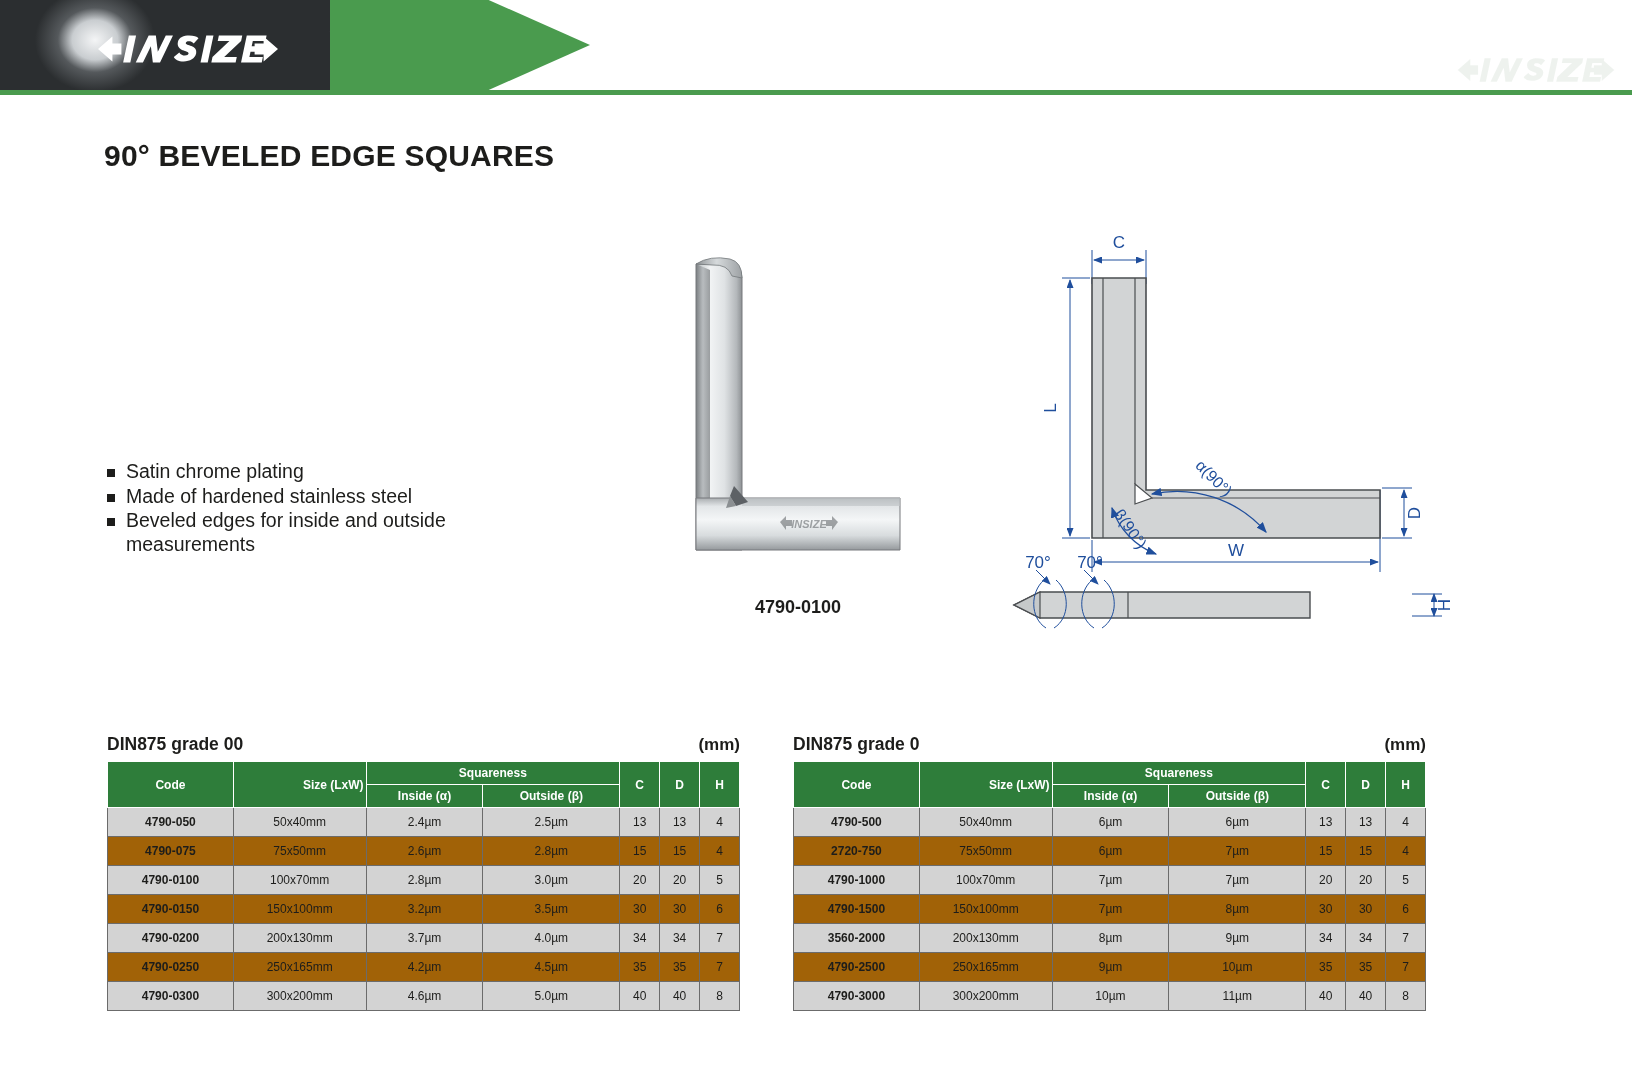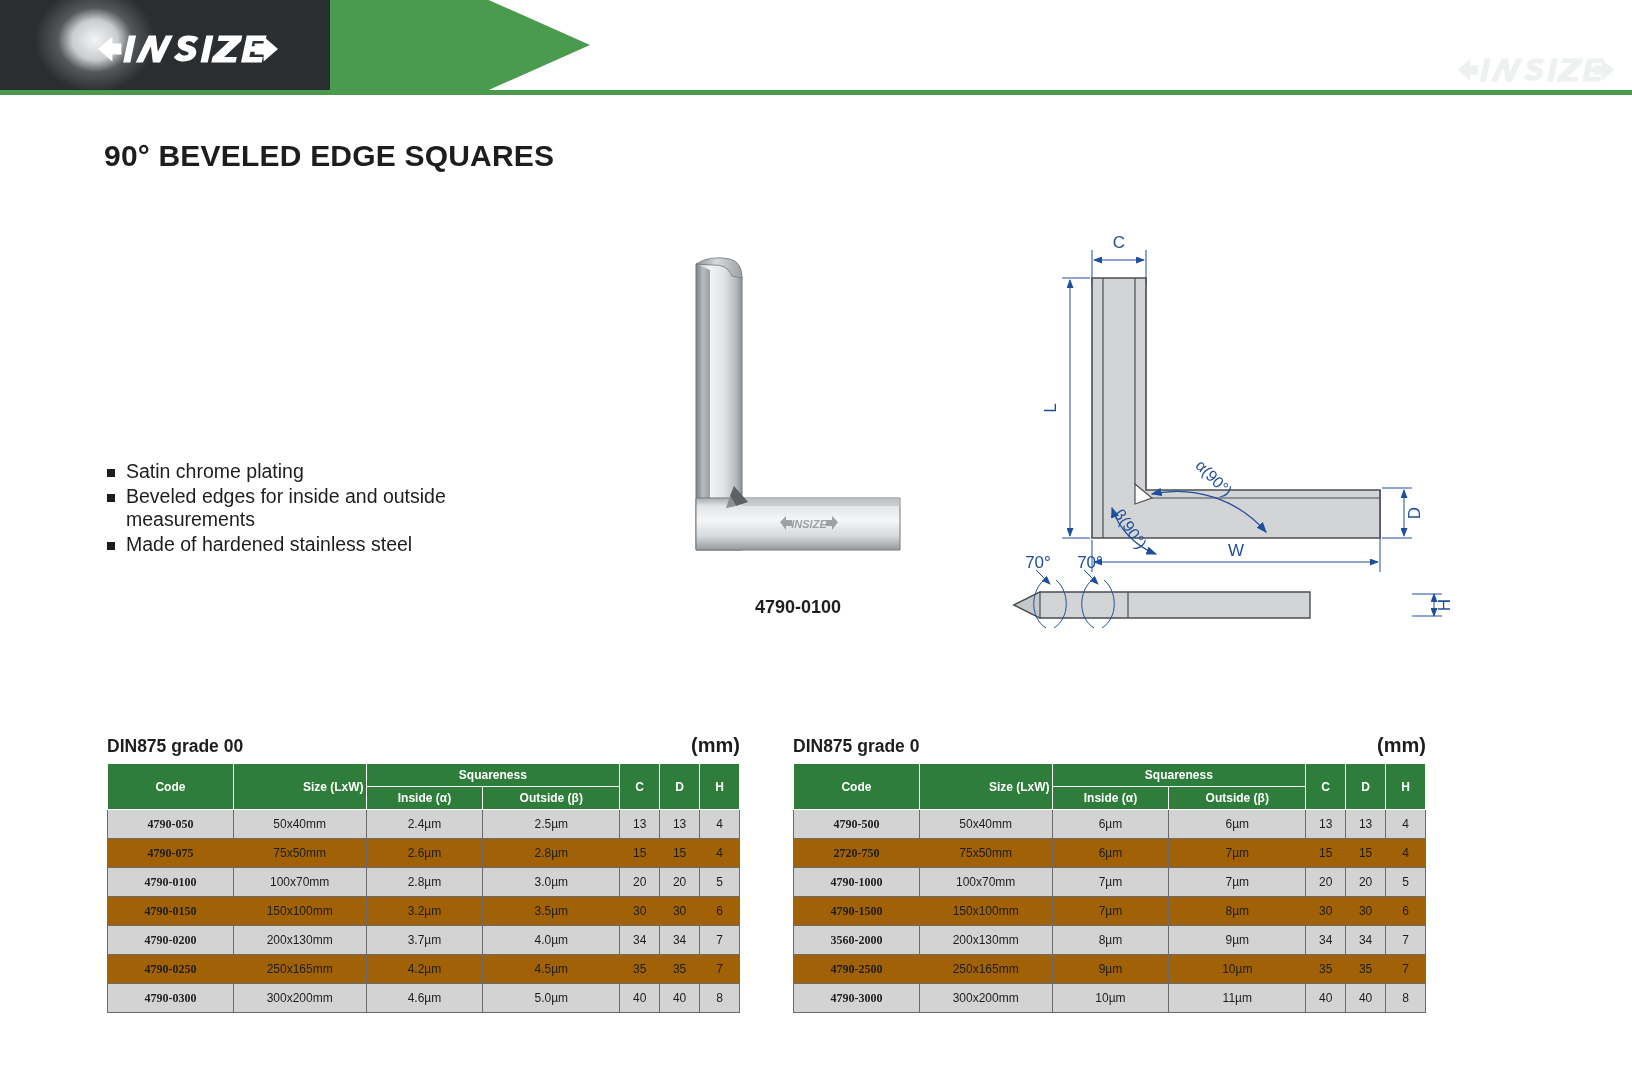--- a/index.html
+++ b/index.html
@@ -98,41 +98,41 @@
 
   
   .table-block { position: absolute; top: 686px; margin-top: 48px; }
   .table-left { left: 107px; width: 633px; }
   .table-right { left: 793px; width: 633px; }
   .table-caption-row {
     display: flex; justify-content: space-between; align-items: flex-end;
     margin-bottom: 6px;
   }
   .table-title { font-size: 17.5px; font-weight: bold; color: #1d1d1b; }
-  .table-unit  { font-size: 20px; font-weight: bold; color: #1d1d1b; }
+  .table-unit  { font-size: 17px; font-weight: bold; color: #1d1d1b; }
   table.spec {
     border-collapse: collapse; width: 100%;
     font-size: 12px; color: #1d1d1b;
   }
   table.spec th, table.spec td {
     border: 1px solid #6b6b6b; text-align: center; white-space: nowrap;
   }
   table.spec thead th {
     background: #2e7d3a; color: #ffffff; font-weight: bold;
     border-color: #ffffff; padding: 4px 2px;
   }
   table.spec thead th.hcode  { width: 126px; }
   table.spec thead th.hsize  { width: 133px; text-align: right; }
   table.spec thead th.hin    { width: 117px; }
   table.spec thead th.hout   { width: 137px; }
   table.spec thead th.hcdh   { width: 40px; }
   table.spec tbody td { padding: 4px 2px; height: 29px; }
   table.spec tbody tr.odd  td { background: #d3d3d3; }
   table.spec tbody tr.even td { background: #a16207; }
-  table.spec tbody td.code { font-weight: bold; font-family: Liberation Serif, serif; }
+  table.spec tbody td.code { font-weight: bold; }
   .outer-frame { border: 1px solid #6b6b6b; }
 </style>
 </head>
 <body>
 
 <div class="page">
 
   <div class="header">
     <div class="header-photo"></div>
     <div class="header-photo-veil"></div>
@@ -175,25 +175,25 @@
 
   <h1 class="page-title">90° BEVELED EDGE SQUARES</h1>
 
   <div class="features">
     <div class="feature-item">
       <span class="feature-bullet"></span>
       <span class="feature-text">Satin chrome plating</span>
     </div>
     <div class="feature-item">
       <span class="feature-bullet"></span>
-      <span class="feature-text">Beveled edges for inside and outside measurements</span>
+      <span class="feature-text">Made of hardened stainless steel</span>
     </div>
     <div class="feature-item">
       <span class="feature-bullet"></span>
-      <span class="feature-text">Made of hardened stainless steel</span>
+      <span class="feature-text">Beveled edges for inside and outside measurements</span>
     </div>
   </div>
 
   <svg class="product-photo" viewBox="0 0 220 330">
     <defs>
       <linearGradient id="blade-v" x1="0" y1="0" x2="1" y2="0">
         <stop offset="0%" stop-color="#9fa3a6"></stop>
         <stop offset="12%" stop-color="#cfd3d5"></stop>
         <stop offset="30%" stop-color="#f2f4f5"></stop>
         <stop offset="62%" stop-color="#dfe2e4"></stop>

